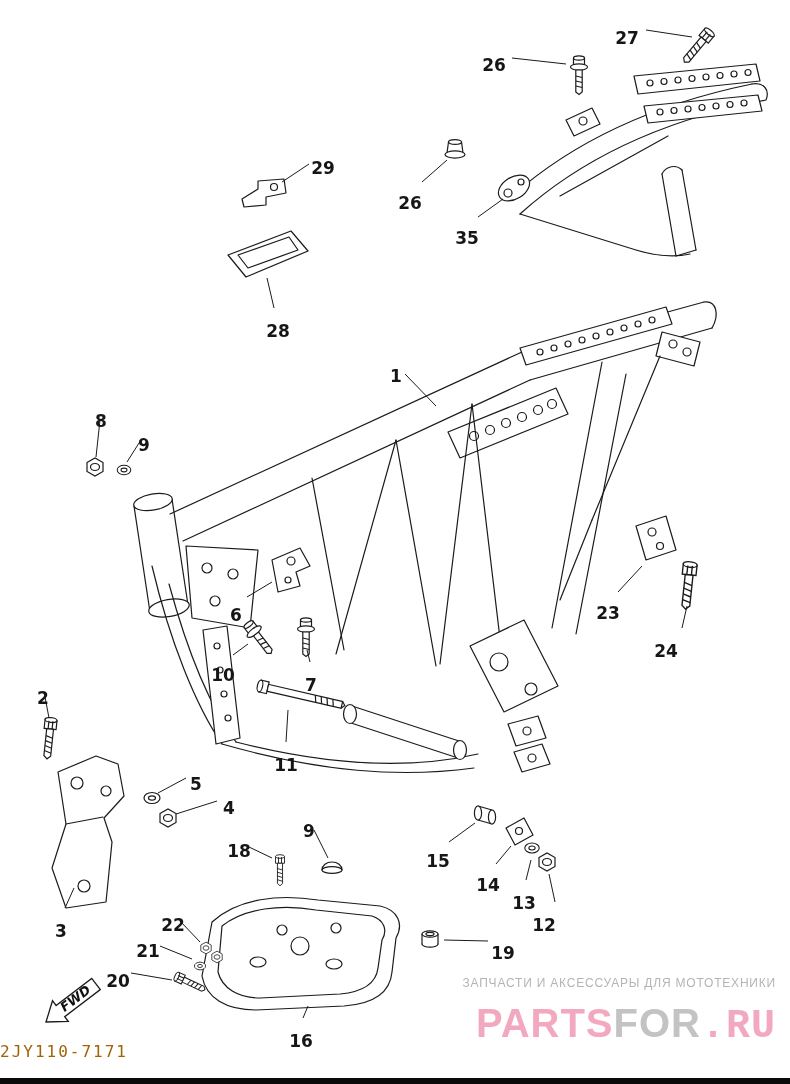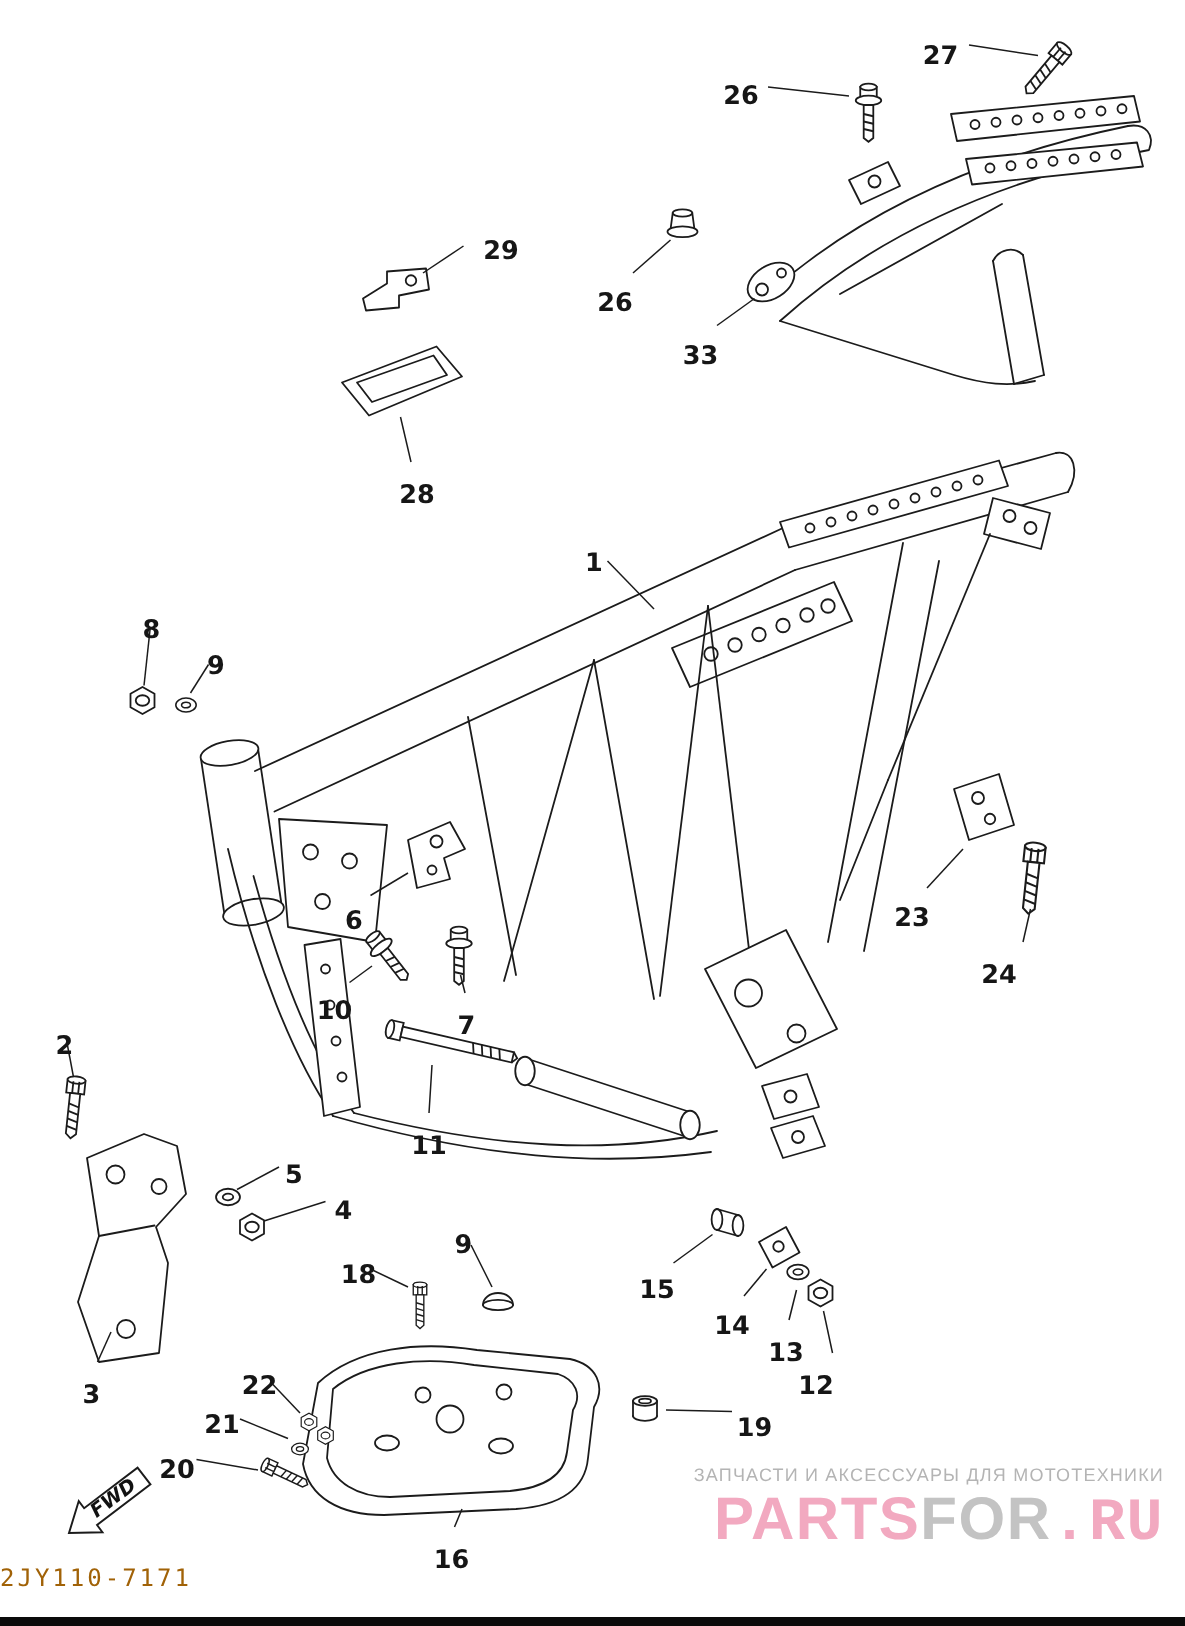--- a/index.html
+++ b/index.html
@@ -16,21 +16,21 @@
     cursor:pointer; user-select:none; line-height:1;margin-top:12px;
   }
   .diagram-code {
     position:absolute; left:0; top:1042px;
     font:16px "DejaVu Sans Mono", monospace;
     letter-spacing:2px; color:#a16207;
   }
   .watermark { position:absolute; right:14px; top:976px; text-align:right; }
   .wm-tagline {
     font:12px "Liberation Sans", sans-serif;
-    letter-spacing:0.8px; margin-bottom:3px;
+    letter-spacing:0.8px; margin-bottom:13px;
   }
   .wm-brand {
     font:700 40px "Liberation Sans", sans-serif;
     letter-spacing:1px; line-height:1;
   }
   .bottom-bar {
     position:absolute; left:0; bottom:0; width:790px; height:6px;
     background:#0a0a0a;
   }
 </style>
@@ -298,22 +298,22 @@
 
     <g>
       <polygon points="46,1022 52.5,1000.7 56.1,1005.5 91.7,978.4 100.3,989.6 64.7,1016.7 68.3,1021.5" fill="#fff" stroke="#1b1b1b" stroke-width="1.3"></polygon>
       <text x="78" y="1002" transform="rotate(-37 78 1002)" text-anchor="middle" font-family="DejaVu Sans, sans-serif" font-size="13" font-weight="bold" font-style="italic" fill="#111">FWD</text>
     </g>
   </svg>
 
   <div class="co" style="left:627px;top:26px">27</div>
   <div class="co" style="left:494px;top:53px">26</div>
   <div class="co" style="left:410px;top:191px">26</div>
-  <div class="co" style="left:467px;top:226px">33</div>
-  <div class="co" style="left:334px;top:156px">29</div>
+  <div class="co" style="left:467px;top:226px">35</div>
+  <div class="co" style="left:323px;top:156px">29</div>
   <div class="co" style="left:278px;top:319px">28</div>
   <div class="co" style="left:396px;top:364px">1</div>
   <div class="co" style="left:101px;top:409px">8</div>
   <div class="co" style="left:144px;top:433px">9</div>
   <div class="co" style="left:236px;top:603px">6</div>
   <div class="co" style="left:223px;top:663px">10</div>
   <div class="co" style="left:311px;top:673px">7</div>
   <div class="co" style="left:286px;top:753px">11</div>
   <div class="co" style="left:43px;top:686px">2</div>
   <div class="co" style="left:196px;top:772px">5</div>

